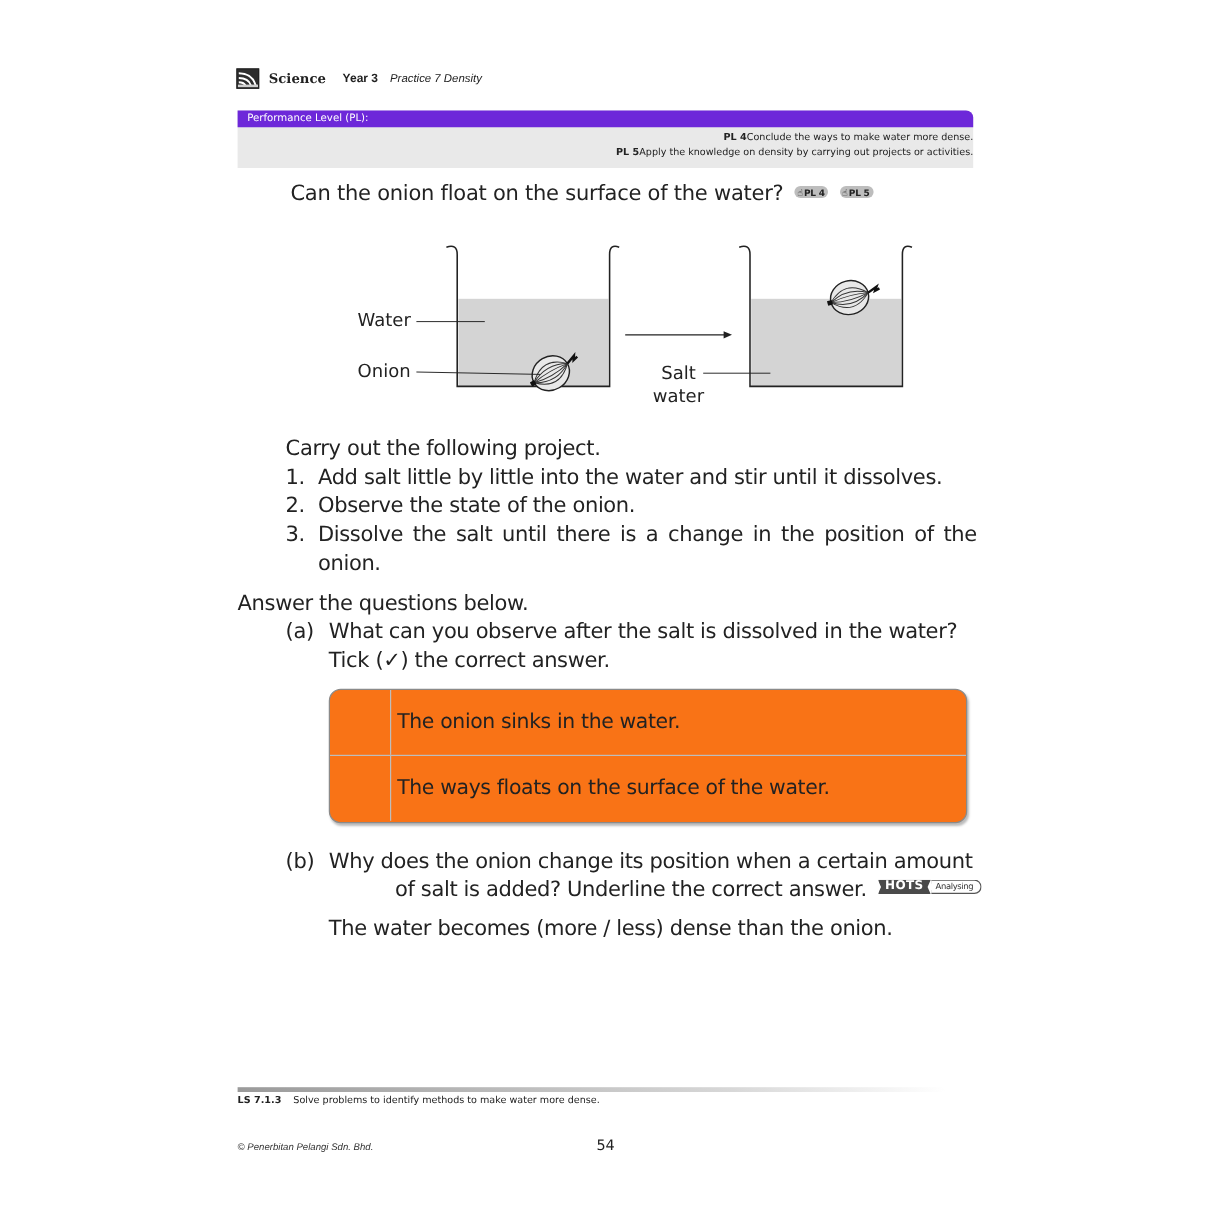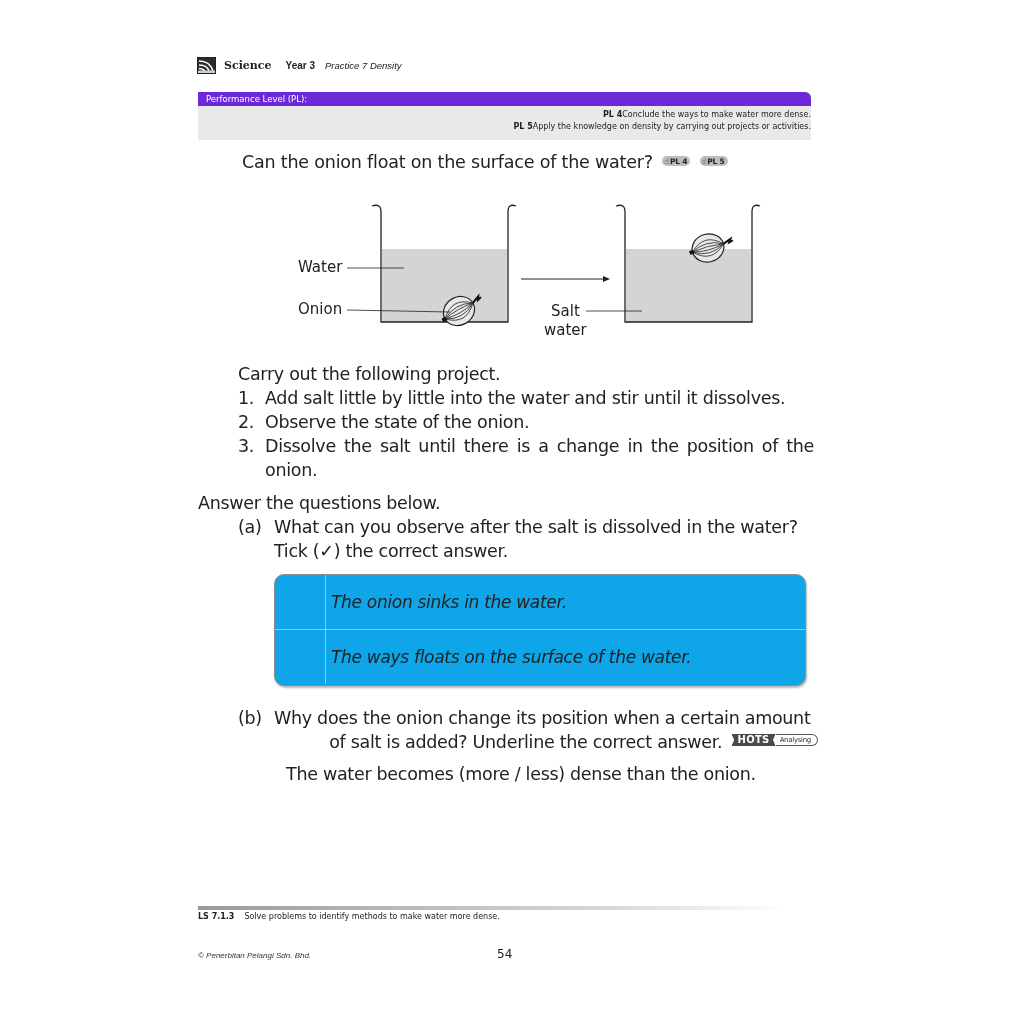--- a/index.html
+++ b/index.html
@@ -34,32 +34,32 @@
   .steps .item { display: flex; }
   .steps .num { width: 27px; flex: none; }
   .steps .txt { flex: 1; text-align: justify; }
   .answer-intro { left: 198px; top: 491px; }
   .qa { left: 238px; top: 515px; width: 576px; }
   .qa .row { display: flex; }
   .qa .lbl { width: 36px; flex: none; }
 
   
   .tick-table { left: 274px; top: 574px; width: 530px; height: 110px; border: 1.5px solid #8a8a8a; border-radius: 10px;
-                box-shadow: 1px 2px 2px #bbb; overflow: hidden; background: #0ea5e9; font-style: italic; }
+                box-shadow: 1px 2px 2px #bbb; overflow: hidden; background: #f97316; }
   .tick-row { display: flex; height: 54px; }
   .tick-row + .tick-row { border-top: 1px solid #bdbdbd; }
   .tick-box { width: 50px; border-right: 1px solid #bdbdbd; flex: none; cursor: pointer; }
   .tick-text { padding-left: 5px; line-height: 54px; font-size: 17px; color: #222; letter-spacing: -0.3px; }
 
   .qb { left: 238px; top: 706px; width: 580px; }
   .hots { display: inline-flex; align-items: center; vertical-align: middle; position: relative; top: -3px; margin-left: 4px; }
   .hots-main { background: #4a4a4a; color: #fff; font-weight: bold; font-size: 10px; padding: 0 6px; height: 12px; line-height: 12px;
                clip-path: polygon(0 0, 100% 0, 94% 50%, 100% 100%, 0 100%, 6% 50%); letter-spacing: 0.3px; }
   .hots-sub { border: 1px solid #555; border-left: none; border-radius: 0 7px 7px 0; font-size: 7px; height: 10px; line-height: 10px; padding: 0 6px 0 4px; color: #333; }
-  .answer-line { left: 274px; top: 762px; margin-left: 12px; }
+  .answer-line { left: 274px; top: 762px; }
 
   
   .footer-bar { left: 198px; top: 906px; width: 590px; height: 4px; background: linear-gradient(to right, #9a9a9a, #d8d8d8 70%, #ffffff); }
   .footer-ls { left: 198px; top: 912px; font-size: 8px; color: #222; }
   .footer-ls b { margin-right: 10px; }
   .copyright { left: 198px; top: 951px; font-size: 8px; font-style: italic; color: #333; font-family: "Liberation Sans", sans-serif; }
   .page-num { left: 497px; top: 947px; font-size: 12px; color: #222; }
 </style>
 </head>
 <body>

